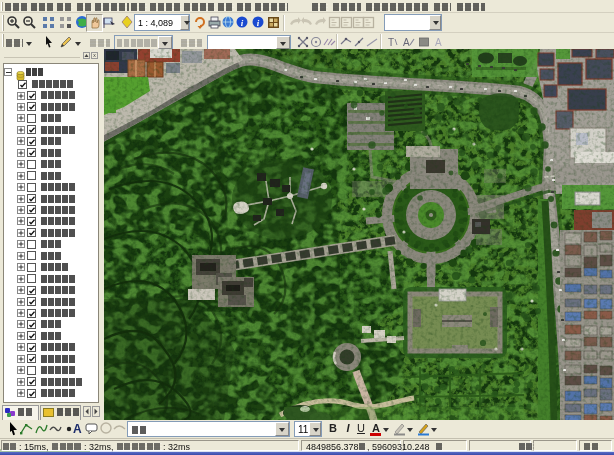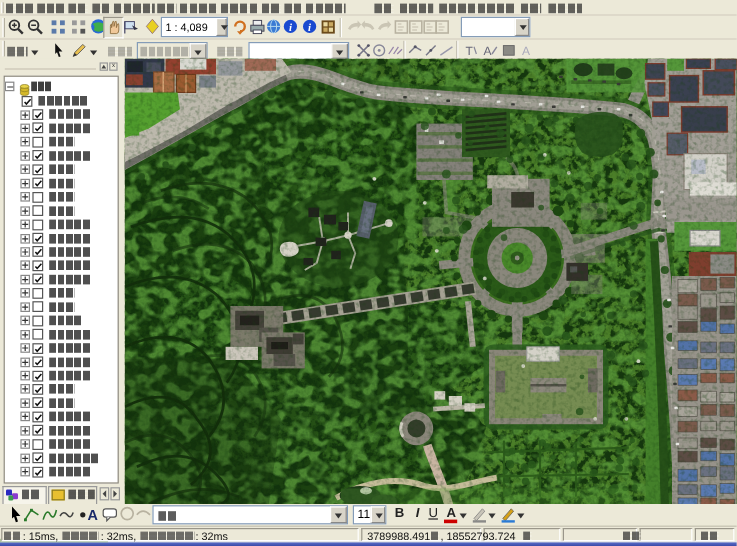--- a/index.html
+++ b/index.html
@@ -1053,18 +1053,18 @@
     <span class="scell" style="left:403px;width:64px"></span>
     <span class="scell" style="left:469px;width:62px"></span>
     <span class="scell" style="left:533px;width:44px"></span>
     <span class="scell" style="left:579px;width:33px"></span>
     <i class="zh" style="left:3px;top:443px;width:15px;height:7px;background-image:repeating-linear-gradient(90deg,rgba(30,30,30,0.62) 0 6px,rgba(0,0,0,0) 6px 7.5px),repeating-linear-gradient(0deg,rgba(255,255,255,.28) 0 1px,rgba(0,0,0,0) 1px 2.8px)"></i>
     <span class="st" style="left:19px">: 15ms, </span>
     <i class="zh" style="left:52px;top:443px;width:30px;height:7px;background-image:repeating-linear-gradient(90deg,rgba(30,30,30,0.62) 0 6px,rgba(0,0,0,0) 6px 7.5px),repeating-linear-gradient(0deg,rgba(255,255,255,.28) 0 1px,rgba(0,0,0,0) 1px 2.8px)"></i>
     <span class="st" style="left:84px">: 32ms, </span>
     <i class="zh" style="left:117px;top:443px;width:45px;height:7px;background-image:repeating-linear-gradient(90deg,rgba(30,30,30,0.62) 0 6px,rgba(0,0,0,0) 6px 7.5px),repeating-linear-gradient(0deg,rgba(255,255,255,.28) 0 1px,rgba(0,0,0,0) 1px 2.8px)"></i>
     <span class="st" style="left:163px">: 32ms</span>
-    <span class="st" style="left:306px">3789988.491</span>
+    <span class="st" style="left:306px">4849856.378</span>
     <i class="zh" style="left:359px;top:443px;width:7px;height:7px;background-image:repeating-linear-gradient(90deg,rgba(30,30,30,0.66) 0 6px,rgba(0,0,0,0) 6px 7.5px),repeating-linear-gradient(0deg,rgba(255,255,255,.28) 0 1px,rgba(0,0,0,0) 1px 2.8px)"></i>
-    <span class="st" style="left:367px">, 18552793.724</span>
+    <span class="st" style="left:367px">, 59609310.248</span>
     <i class="zh" style="left:436px;top:443px;width:7px;height:7px;background-image:repeating-linear-gradient(90deg,rgba(30,30,30,0.66) 0 6px,rgba(0,0,0,0) 6px 7.5px),repeating-linear-gradient(0deg,rgba(255,255,255,.28) 0 1px,rgba(0,0,0,0) 1px 2.8px)"></i>
     <i class="zh" style="left:519px;top:443px;width:15px;height:7px;background-image:repeating-linear-gradient(90deg,rgba(30,30,30,0.66) 0 6px,rgba(0,0,0,0) 6px 7.5px),repeating-linear-gradient(0deg,rgba(255,255,255,.28) 0 1px,rgba(0,0,0,0) 1px 2.8px)"></i>
     <i class="zh" style="left:584px;top:443px;width:15px;height:7px;background-image:repeating-linear-gradient(90deg,rgba(30,30,30,0.66) 0 6px,rgba(0,0,0,0) 6px 7.5px),repeating-linear-gradient(0deg,rgba(255,255,255,.28) 0 1px,rgba(0,0,0,0) 1px 2.8px)"></i>
   </div>
 </body></html>

